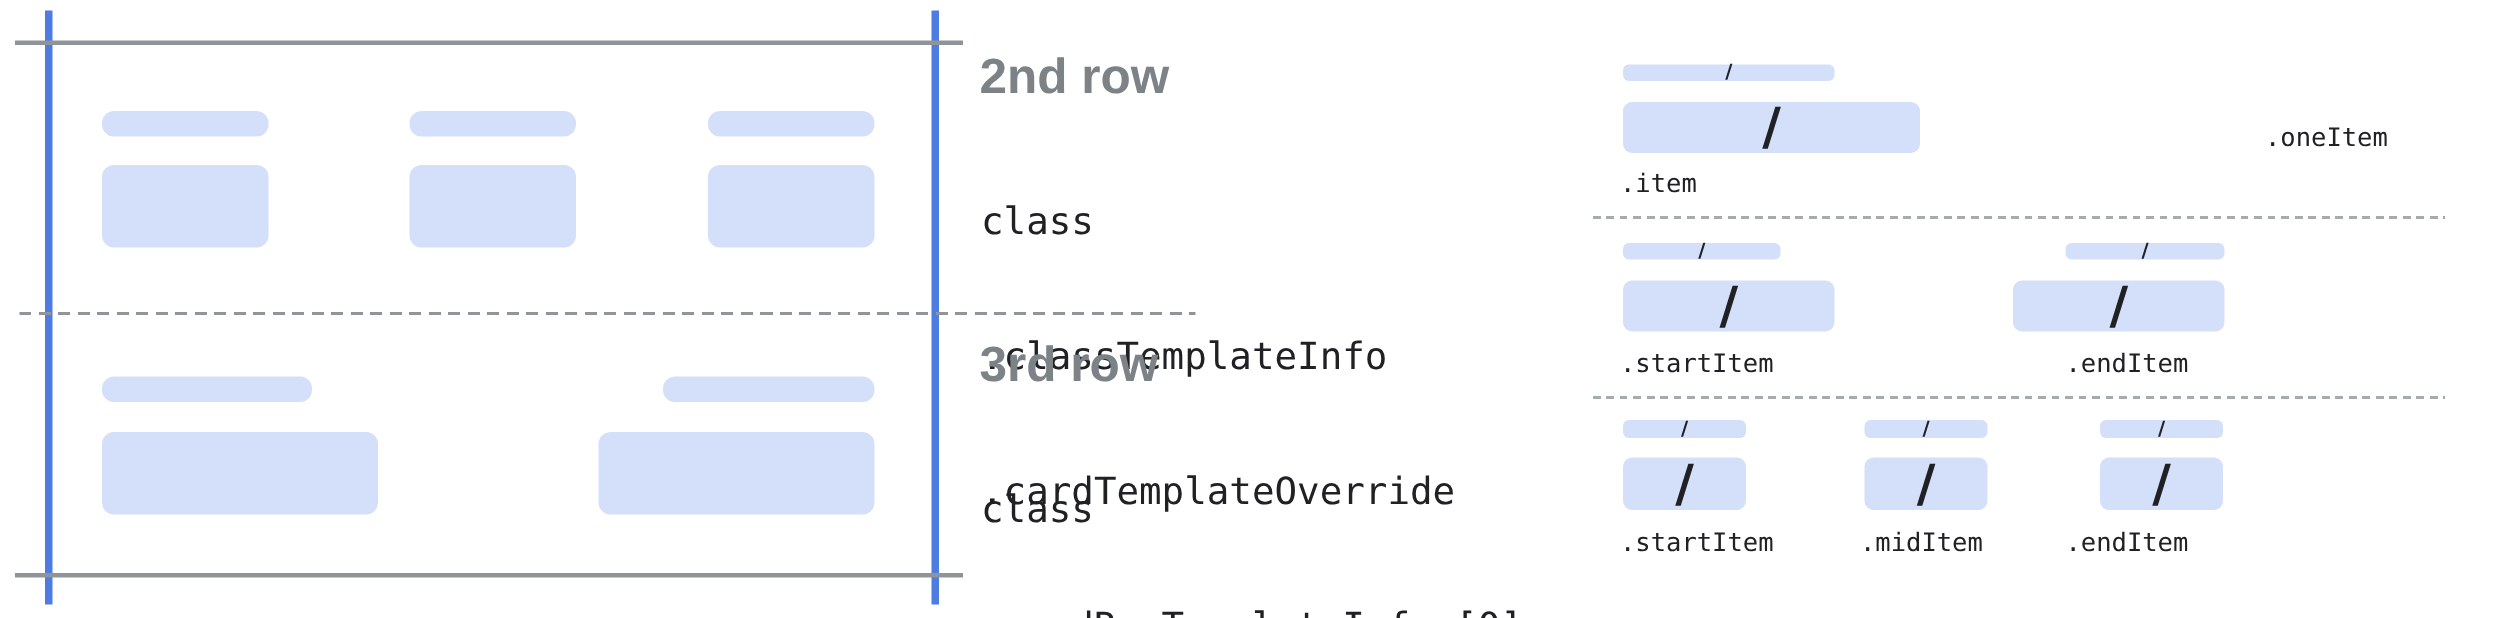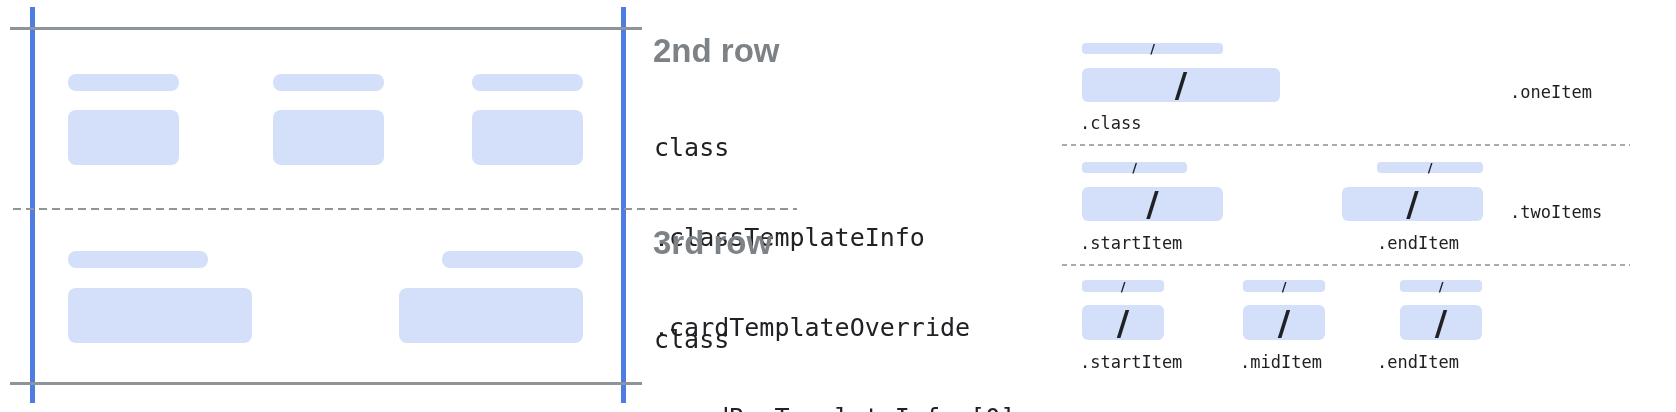--- a/index.html
+++ b/index.html
@@ -109,40 +109,39 @@
     
     
   </div>
 
   <div class="slot sm" style="left:1082px; top:43px; width:141px; height:11px;">
     <span class="slash">/</span>
   </div>
   <div class="slot lg" style="left:1082px; top:68px; width:198px; height:34px;">
     <span class="slash">/</span>
   </div>
-  <div class="mono-label" style="left:1080px; top:111px;">.class</div>
+  <div class="mono-label" style="left:1080px; top:111px;">.item</div>
   <div class="mono-label" style="left:1510px; top:80px;">.oneItem</div>
 
   <div class="dash-line fine" style="left:1062px; top:144px; width:568px;"></div>
 
   <div class="slot sm" style="left:1082px; top:162px; width:105px; height:11px;">
     <span class="slash">/</span>
   </div>
   <div class="slot sm" style="left:1377px; top:162px; width:106px; height:11px;">
     <span class="slash">/</span>
   </div>
   <div class="slot lg" style="left:1082px; top:187px; width:141px; height:34px;">
     <span class="slash">/</span>
   </div>
   <div class="slot lg" style="left:1342px; top:187px; width:141px; height:34px;">
     <span class="slash">/</span>
   </div>
   <div class="mono-label" style="left:1080px; top:231px;">.startItem</div>
   <div class="mono-label" style="left:1377px; top:231px;">.endItem</div>
-  <div class="mono-label" style="left:1510px; top:200px;">.twoItems</div>
 
   <div class="dash-line fine" style="left:1062px; top:264px; width:568px;"></div>
 
   <div class="slot sm" style="left:1082px; top:280px; width:82px; height:12px;">
     <span class="slash">/</span>
   </div>
   <div class="slot sm" style="left:1243px; top:280px; width:82px; height:12px;">
     <span class="slash">/</span>
   </div>
   <div class="slot sm" style="left:1400px; top:280px; width:82px; height:12px;">

